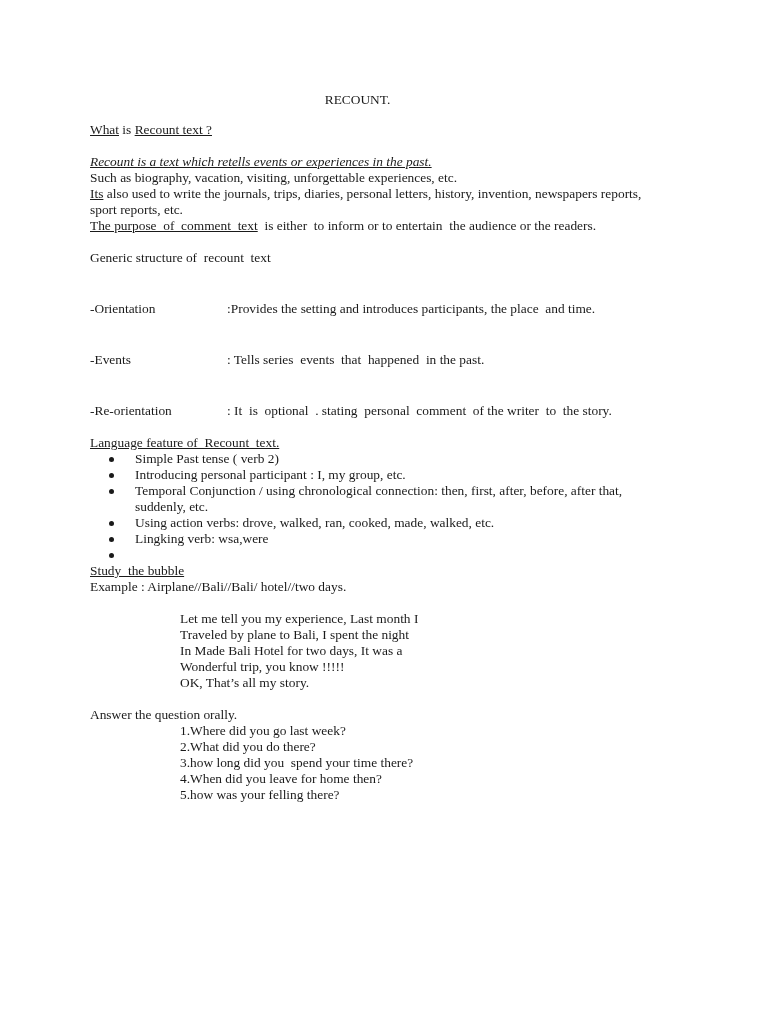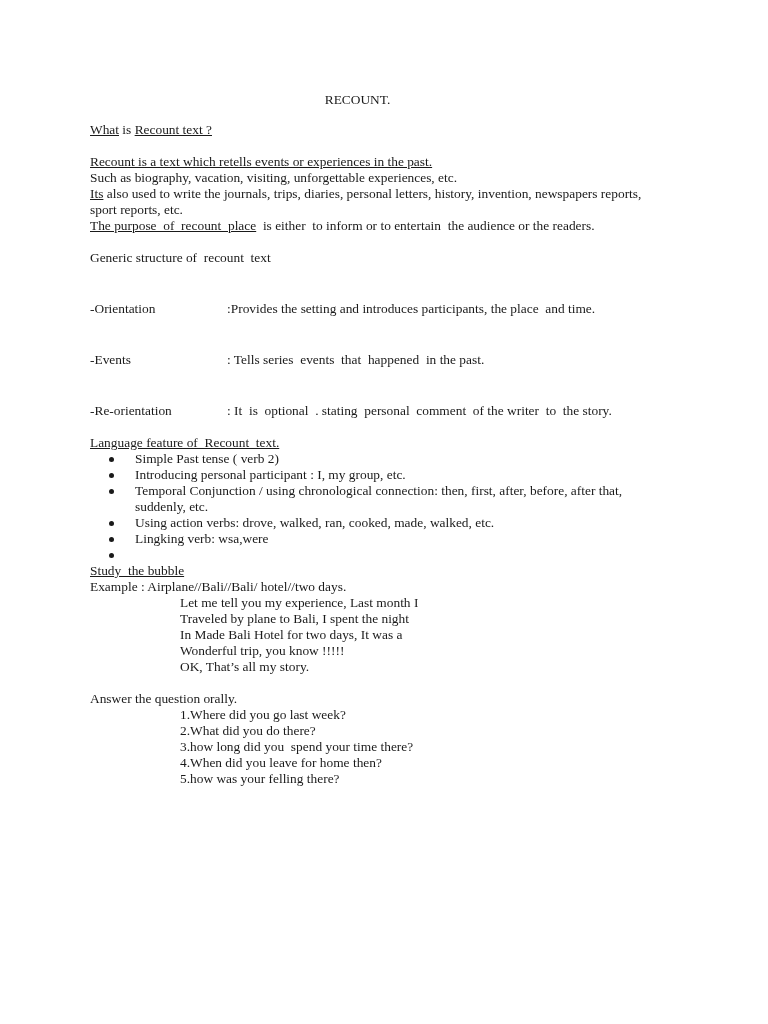--- a/index.html
+++ b/index.html
@@ -23,21 +23,21 @@
       top: 92px;
       width: 600px;
     }
     .title {
       text-align: center;
       margin: 0 0 14px 0;
       padding-left: 0;
       width: 535px;
     }
     .u { text-decoration: underline; }
-    .i { }
+    .i { font-style: italic; }
     .line { display: block; white-space: pre; }
     .gap { height: 16px; }
     .def-row { display: flex; margin-top: 35px; }
     .def-term { width: 137px; flex: none; white-space: pre; }
     .def-desc { white-space: pre; }
     ul.features {
       margin: 0;
       padding: 0;
       list-style: none;
     }
@@ -50,20 +50,21 @@
       position: absolute;
       left: 19px;
       top: 6px;
       width: 5px;
       height: 5px;
       border-radius: 50%;
       background: #1a1a1a;
     }
     .story {
       padding-left: 90px;
+      margin-top: 16px;
     }
     .story .line {
       font-family: "Liberation Serif", "DejaVu Serif", serif;
     }
     .questions {
       padding-left: 90px;
       font-family: Liberation Serif, serif;
     }
   </style>
 </head>
@@ -74,21 +75,21 @@
   <div class="title">RECOUNT.</div>
 
   <div class="line"><span class="u">What</span><span> is </span><span class="u">Recount text ?</span></div>
 
   <div class="gap"></div>
 
   <div class="line u i">Recount is a text which retells events or experiences in the past.</div>
   <div class="line">Such as biography, vacation, visiting, unforgettable experiences, etc.</div>
   <div class="line"><span class="u">Its</span><span> also used to write the journals, trips, diaries, personal letters, history, invention, newspapers reports,</span></div>
   <div class="line">sport reports, etc.</div>
-  <div class="line"><span class="u">The purpose  of  recount  place</span><span>  is either  to inform or to entertain  the audience or the readers.</span></div>
+  <div class="line"><span class="u">The purpose  of  comment  text</span><span>  is either  to inform or to entertain  the audience or the readers.</span></div>
 
   <div class="gap"></div>
 
   <div class="line">Generic structure of  recount  text</div>
   <div class="def-row">
     <span class="def-term">-Orientation</span>
     <span class="def-desc">:Provides the setting and introduces participants, the place  and time.</span>
   </div>
   <div class="def-row">
     <span class="def-term">-Events</span>

